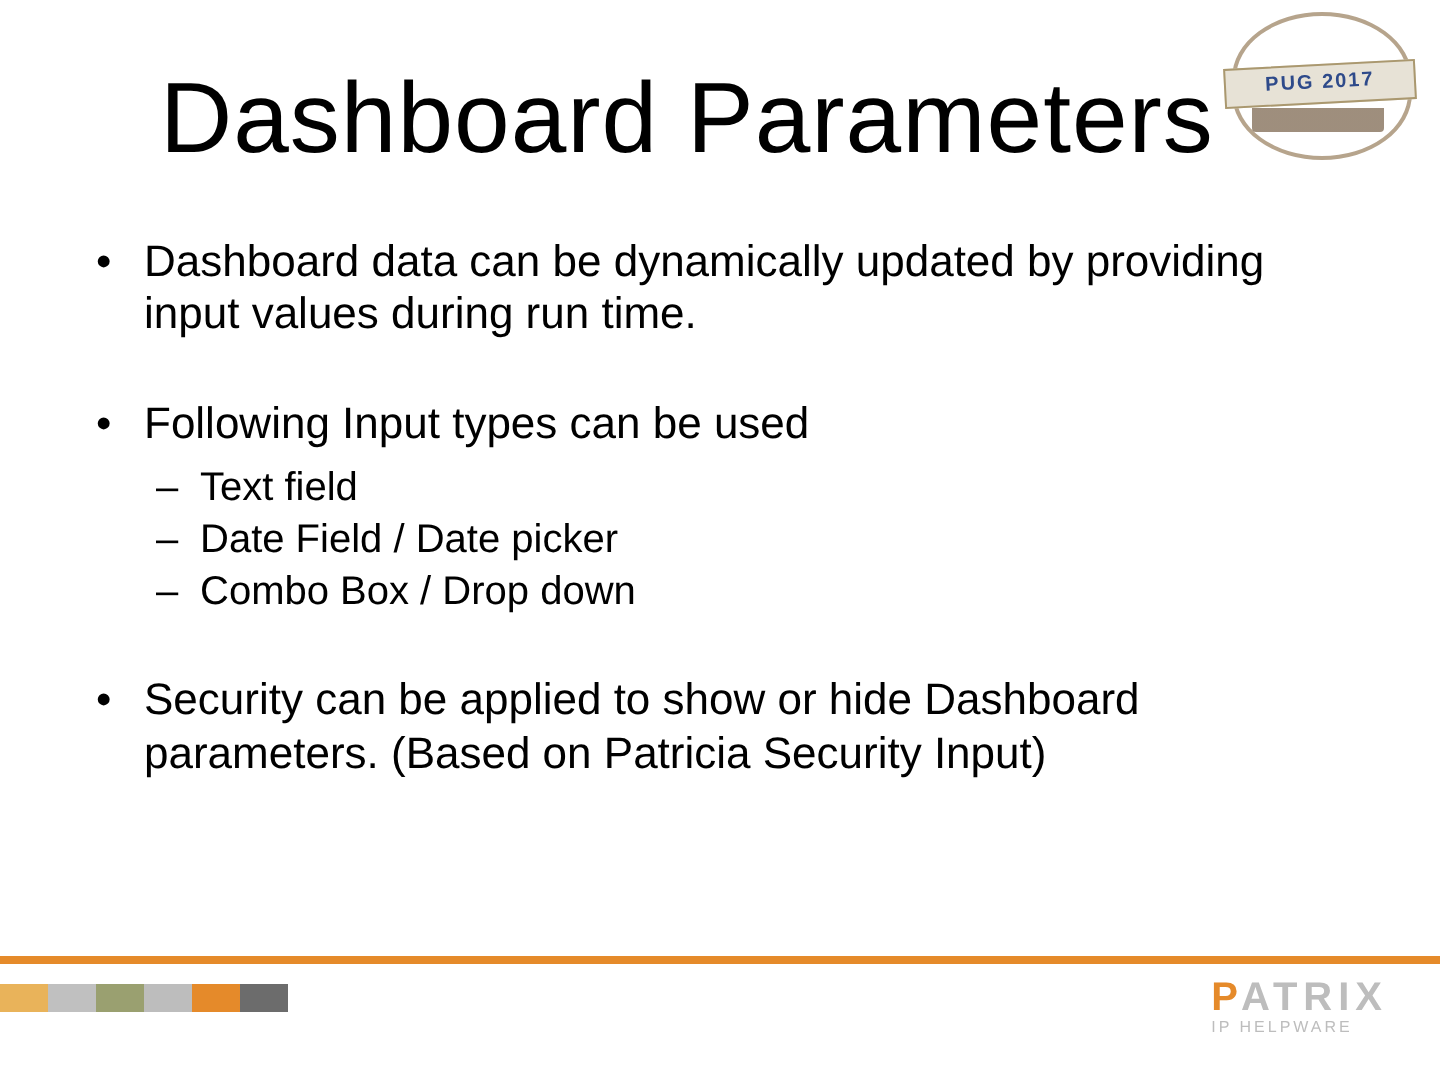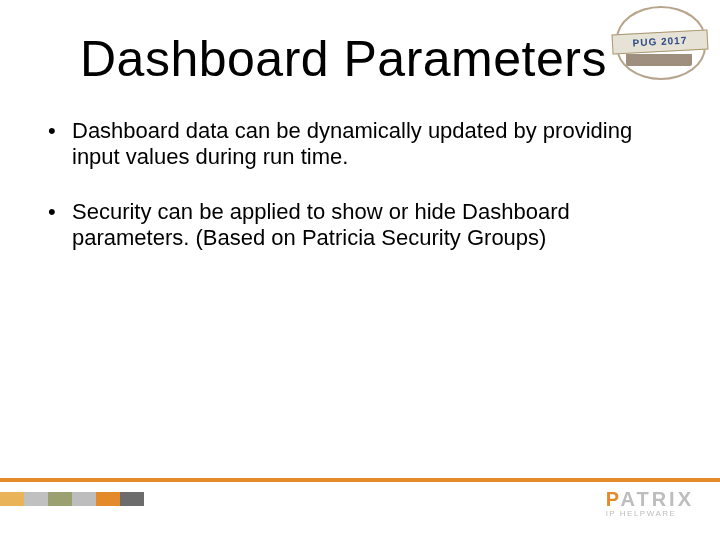--- a/index.html
+++ b/index.html
@@ -167,21 +167,29 @@
   </div>
 
   <div class="title">Dashboard Parameters</div>
 
   <div class="body">
     <ul class="l1">
       <li>
         <span>Dashboard data can be dynamically updated by providing input values during run time.</span>
       </li>
       <li>
-        <span>Security can be applied to show or hide Dashboard parameters. (Based on Patricia Security Groups)</span>
+        <span>Following Input types can be used</span>
+        <ul class="l2">
+          <li>Text field</li>
+          <li>Date Field / Date picker</li>
+          <li>Combo Box / Drop down</li>
+        </ul>
+      </li>
+      <li>
+        <span>Security can be applied to show or hide Dashboard parameters. (Based on Patricia Security Input)</span>
       </li>
     </ul>
   </div>
 
   <div class="rule"></div>
 
   <div class="blocks">
     <span class="b1"></span>
     <span class="b2"></span>
     <span class="b3"></span>

